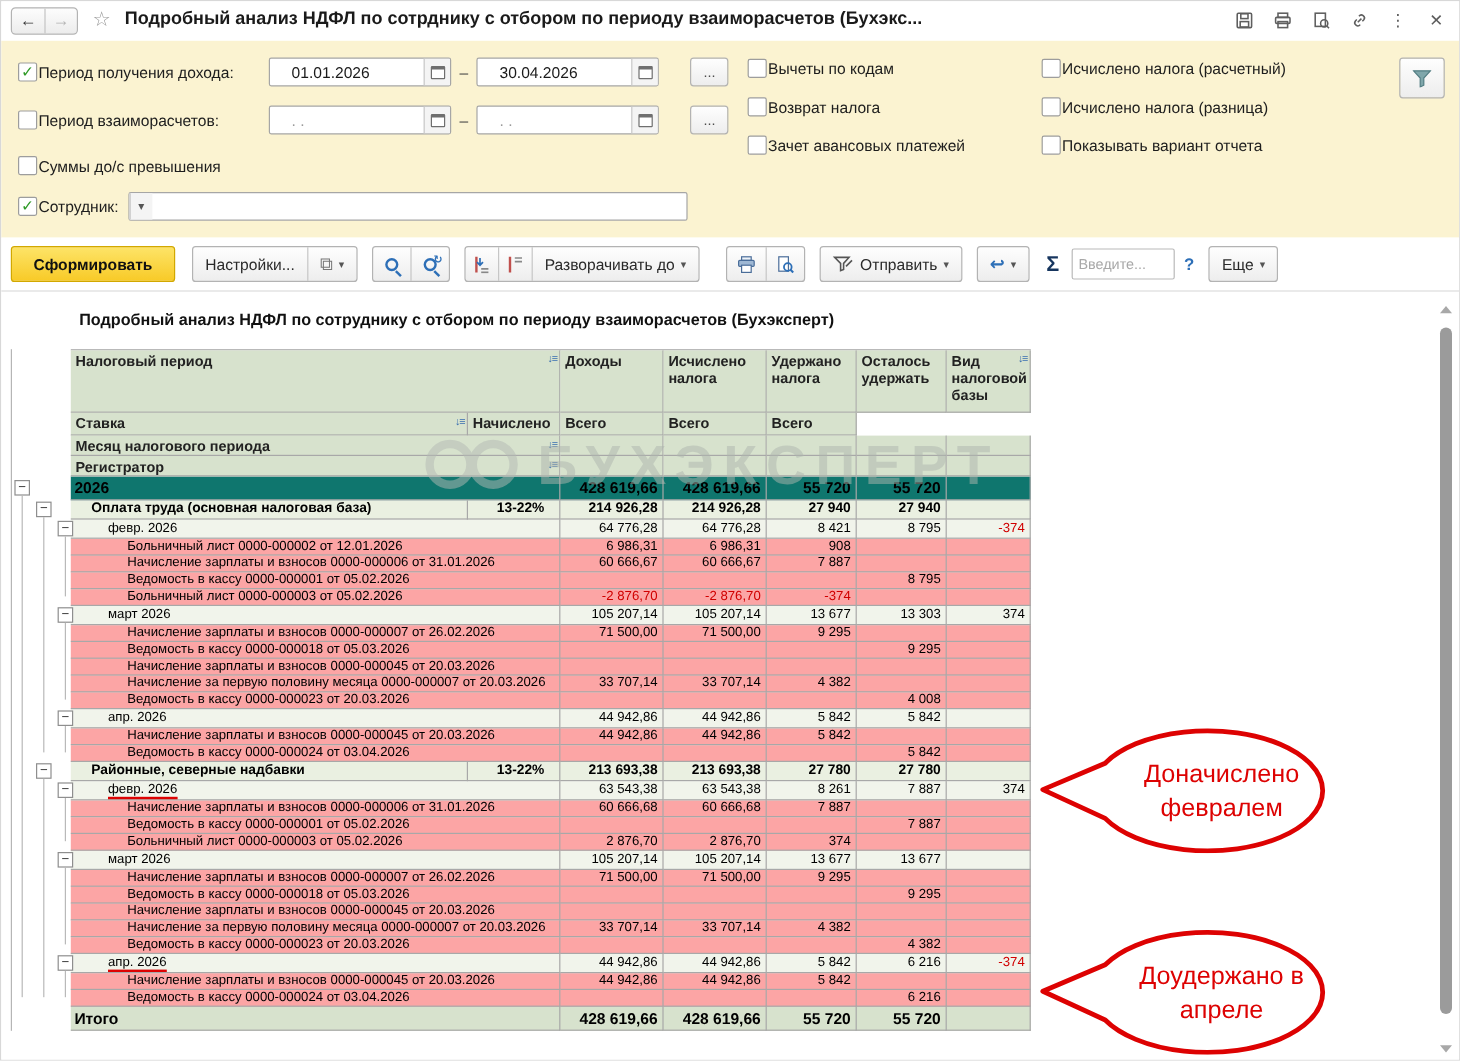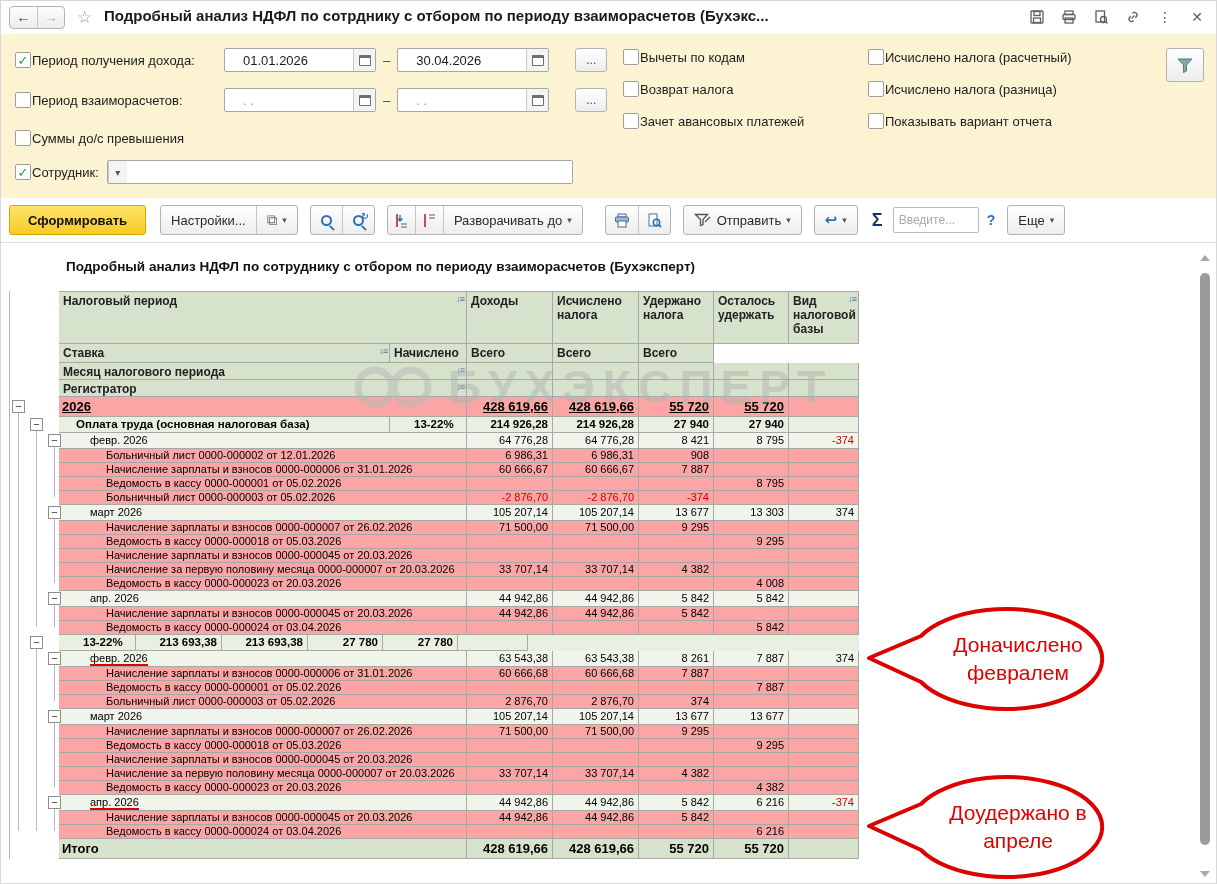--- a/index.html
+++ b/index.html
@@ -66,21 +66,21 @@
   .hc { background:#d7e2cd; border-right:1px solid #a8a8a8; border-bottom:1px solid #a8a8a8; font-size:12px; font-weight:bold; color:#222; padding:2px 4px; line-height:1.18; position:relative; overflow:hidden; }
   .hc.span2 { grid-column:1 / 3; }
   .hc.nb { grid-row:1 / 3; }
   .sort { position:absolute; right:2px; top:2px; font-size:9px; color:#3a6fb0; letter-spacing:-1px; }
   .drow { display:flex; width:800px; }
   .dc { border-right:1px solid #a8a8a8; border-bottom:1px solid #a8a8a8; overflow:hidden; white-space:nowrap; }
   .c-lab { flex:0 0 auto; }
   .c-val { flex:0 0 auto; text-align:right; padding-right:4px; }
   .neg { color:#d00000; }
   .red-u { border-bottom:3px solid #dd0202; padding-bottom:0px; }
-  .t-l1 { height:20px; line-height:19px; font-size:13px; font-weight:bold; background:#fca5a5;text-decoration:underline; }
+  .t-l1 { height:20px; line-height:19px; font-size:13px; font-weight:bold; background:#0f766e; }
   .t-l2 { height:16px; line-height:15px; font-size:11.5px; font-weight:bold; background:#eaf0e1; }
   .t-l3 { height:16px; line-height:15px; font-size:11px; background:#f1f4eb; }
   .t-leaf { height:14px; line-height:13px; font-size:11px; background:#fca5a5; }
   .t-total { height:20px; line-height:19px; font-size:13px; font-weight:bold; background:#d7e2cd; }
 
   .watermark { position:absolute; left:352px; top:112px; opacity:.5; pointer-events:none; }
   .watermark text { fill:#aeb6ae; font-weight:bold; letter-spacing:8px; font-family:"Liberation Sans",sans-serif; }
   .watermark circle,.watermark path { stroke:#b4bab4; fill:none; stroke-width:7; }
 
   .callout { position:absolute; width:250px; height:105px; }
@@ -508,20 +508,21 @@
             </div>
             <div class="drow t-leaf">
               <span class="dc c-lab" style="width: 408px; padding-left: 47px;"><span>Ведомость в кассу 0000-000024 от 03.04.2026</span></span>
               <span class="dc c-val" style="width: 86px;"></span>
               <span class="dc c-val" style="width: 86px;"></span>
               <span class="dc c-val" style="width: 75px;"></span>
               <span class="dc c-val" style="width: 75px;">5 842</span>
               <span class="dc c-val" style="width: 70px;"></span>
             </div>
             <div class="drow t-l2">
+              <span class="dc c-lab" style="width: 331px; padding-left: 17px;"><span>Районные, северные надбавки</span></span>
               <span class="dc c-lab" style="width: 77px; padding-left: 24px;">13-22%</span>
               <span class="dc c-val" style="width: 86px;">213 693,38</span>
               <span class="dc c-val" style="width: 86px;">213 693,38</span>
               <span class="dc c-val" style="width: 75px;">27 780</span>
               <span class="dc c-val" style="width: 75px;">27 780</span>
               <span class="dc c-val" style="width: 70px;"></span>
             </div>
             <div class="drow t-l3">
               <span class="dc c-lab" style="width: 408px; padding-left: 31px;"><span class="red-u">февр. 2026</span></span>
               <span class="dc c-val" style="width: 86px;">63 543,38</span>

